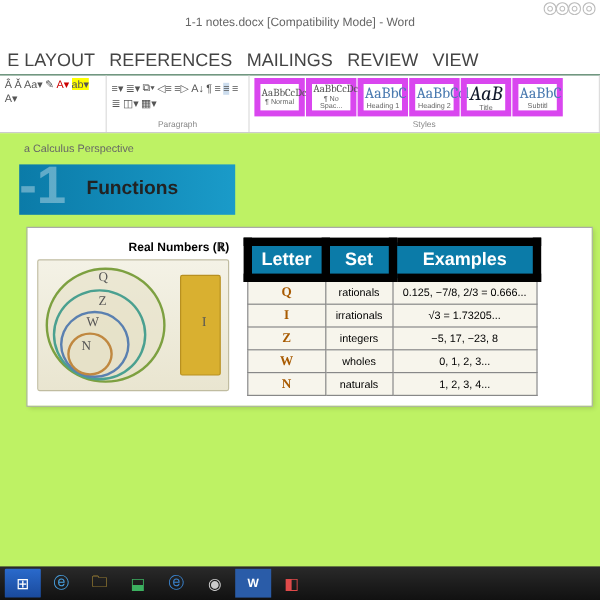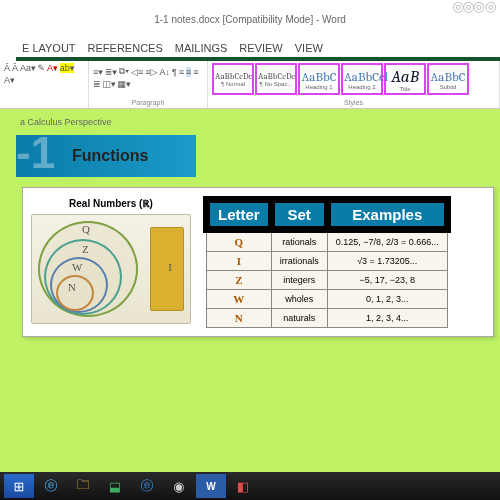--- a/index.html
+++ b/index.html
@@ -1,47 +1,47 @@
 <!DOCTYPE html>
 <html><head>
 <meta charset="utf-8">
 <style>
 * { margin:0; padding:0; box-sizing:border-box; font-family:"Segoe UI",Arial,sans-serif; }
 body { width:500px; height:500px; overflow:hidden; background:#fff; position:relative; }
 .title-bar { background:#fff; text-align:center; font-size:10px; color:#666; padding:14px 0; position:relative; }
 .title-bar .circles { position:absolute; right:5px; top:-2px; font-size:14px; color:#bbb; letter-spacing:-2px; }
-.ribbon-tabs { display:flex; font-size:11px; color:#444; border-bottom:4px solid #14532d;margin-left:16px; }
+.ribbon-tabs { display:flex; font-size:15px; color:#444; border-bottom:1px solid #14532d; }
 .ribbon-tabs div { padding:3px 6px; }
 .ribbon { display:flex; background:#fff; border-bottom:1px solid #ccc; font-size:8px; color:#555; height:48px; }
 .rgrp { border-right:1px solid #ddd; padding:2px 4px; display:flex; flex-direction:column; justify-content:space-between; }
 .rgrp .label { font-size:7px; text-align:center; color:#888; }
 .font-grp { display:flex; gap:2px; align-items:center; flex-wrap:wrap; width:80px; }
 .font-grp span { font-size:9px; }
 .para-grp { display:flex; gap:2px; flex-wrap:wrap; width:110px; align-items:center; padding-top:3px; }
 .para-grp span { font-size:9px; color:#555; }
 .styles-grp { display:flex; gap:1px; }
-.style-box { border:2px solid #d946ef; width:42px; height:32px; text-align:center; padding:1px; font-size:7px; display:flex; flex-direction:column; justify-content:center; }
+.style-box { border:5px solid #d946ef; width:42px; height:32px; text-align:center; padding:1px; font-size:7px; display:flex; flex-direction:column; justify-content:center; }
 .style-box .s1 { font-size:9px; font-family:Cambria,serif; }
 .style-box.big .s1 { font-size:13px; color:#4a7ab0; }
 .style-box.title .s1 { font-size:17px; color:#0f172a;font-style:italic; }
 .style-box .s2 { font-size:6px; color:#666; }
 .doc-area { background:#bef264; padding:6px 0 0 16px; height:380px; overflow:hidden; }
 .subtitle { font-size:9px; color:#666; padding:2px 4px; }
 .banner { background:linear-gradient(to right,#0b7ba8,#1a9bc9); width:180px; height:42px; margin:6px 0 6px 0; display:flex; align-items:center; position:relative; }
 .banner-num { position:absolute; left:0; top:-4px; font-size:44px; font-weight:900; color:rgba(255,255,255,0.35); line-height:1; }
 .banner-text { font-family:Arial; font-weight:bold; font-size:16px; color:#222; margin-left:56px; position:relative; z-index:1; }
 .section-head { color:#0b7ba8; font-weight:bold; font-size:14px; font-family:Arial; margin:4px 0 4px 2px; }
 .objectives { position:absolute; left:210px; top:96px; font-size:9.5px; color:#333; width:280px; }
 .objectives li { margin:2px 0; list-style:disc; margin-left:14px; }
 .key-concept { border:1px solid #aaa; margin:10px 6px 0 6px; box-shadow:2px 2px 4px rgba(0,0,0,0.15); }
 .kc-head { background:linear-gradient(#fafafa,#e4e4e4); padding:4px 8px; border-bottom:1px solid #aaa; font-size:12px; }
 .kc-key { color:#c94a00; font-weight:bold; }
 .kc-body { display:flex; padding:8px; gap:12px; background:#fff; }
 .venn-wrap { width:160px; }
-.venn-title { text-align:center; font-weight:bold; font-size:10px; margin-bottom:4px; }
+.venn-title { text-align:right; font-weight:bold; font-size:10px; margin-bottom:4px; }
 .venn { width:160px; height:110px; background:linear-gradient(#f4f2e6,#e9e5d0); border:1px solid #c0bca0; position:relative; border-radius:2px; }
 .ring { position:absolute; border-radius:50%; background:rgba(230,225,200,0.6); }
 .r1 { width:100px; height:96px; left:6px; top:6px; border:2px solid #7da040; }
 .r2 { width:78px; height:76px; left:12px; top:24px; border:2px solid #4aa090; }
 .r3 { width:58px; height:56px; left:18px; top:42px; border:2px solid #5a80b0; }
 .r4 { width:38px; height:36px; left:24px; top:60px; border:2px solid #c08840; }
 .irr { position:absolute; right:6px; top:12px; width:34px; height:84px; background:#d9b030; border:1px solid #b89020; border-radius:2px; }
 .venn .lbl { position:absolute; font-size:11px; font-family:serif; color:#555; }
 .num-table { border-collapse:collapse; font-size:9px; }
 .num-table th { background:#0b7ba8; color:#fff; padding:3px 8px; border:7px solid #000000; font-weight:bold; font-size:15px; }

